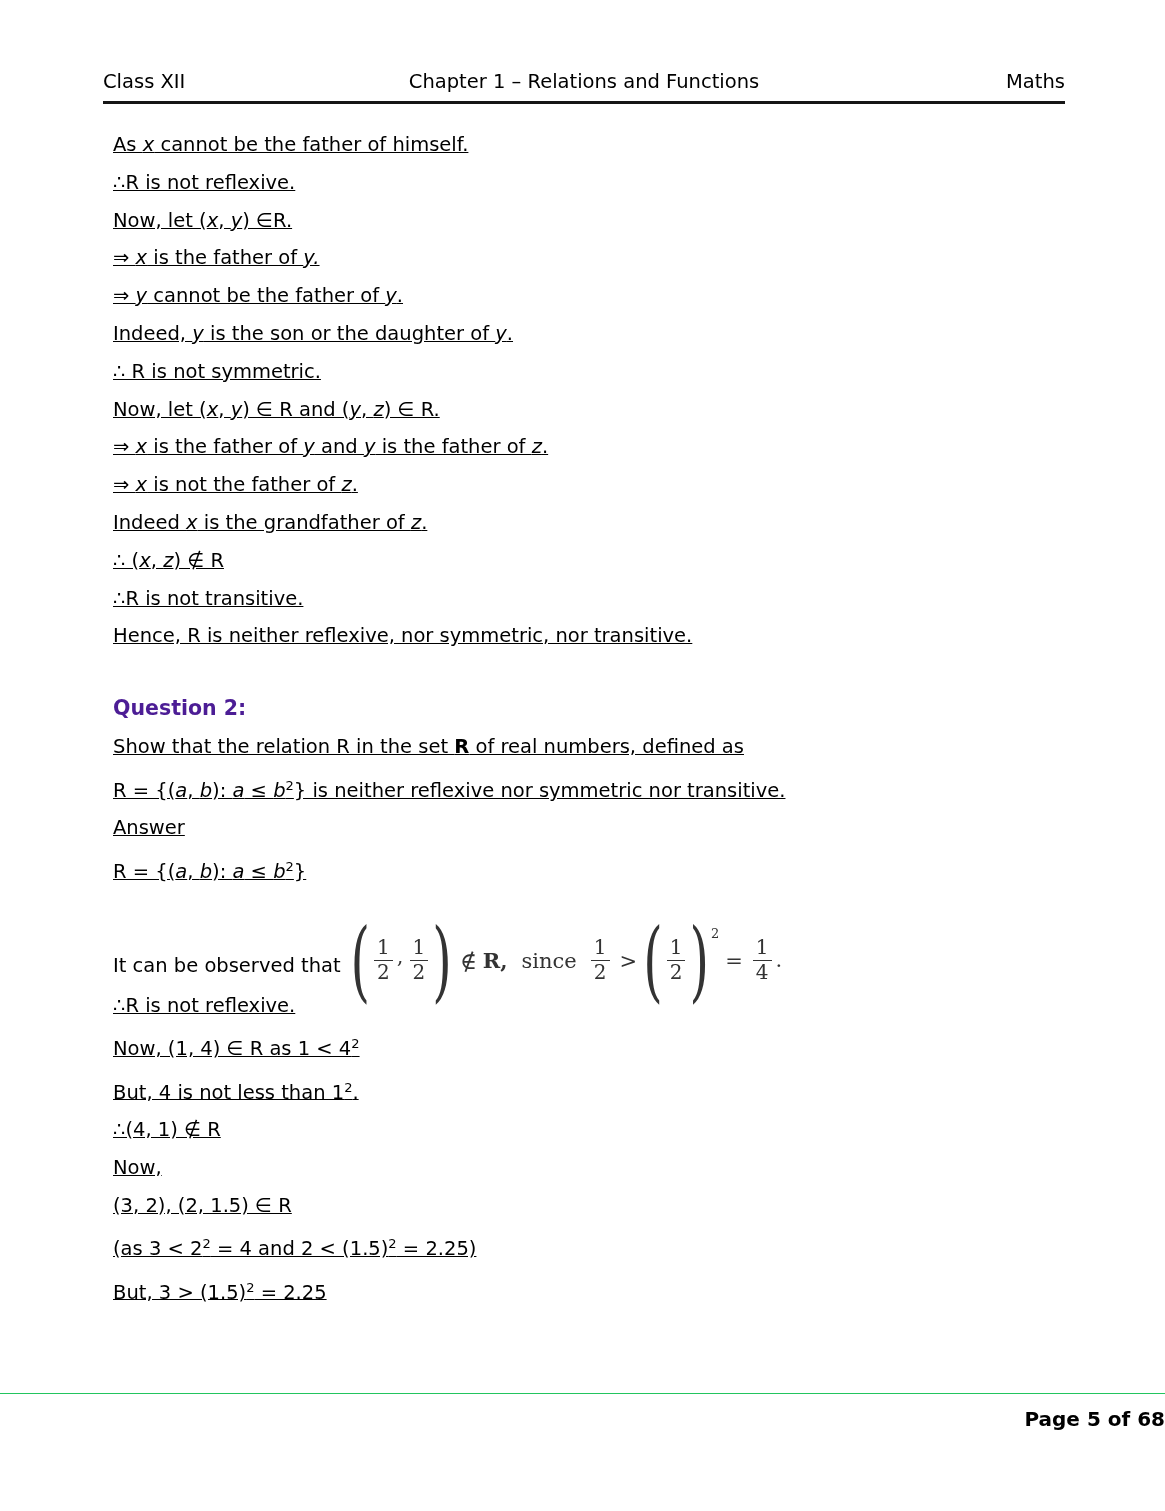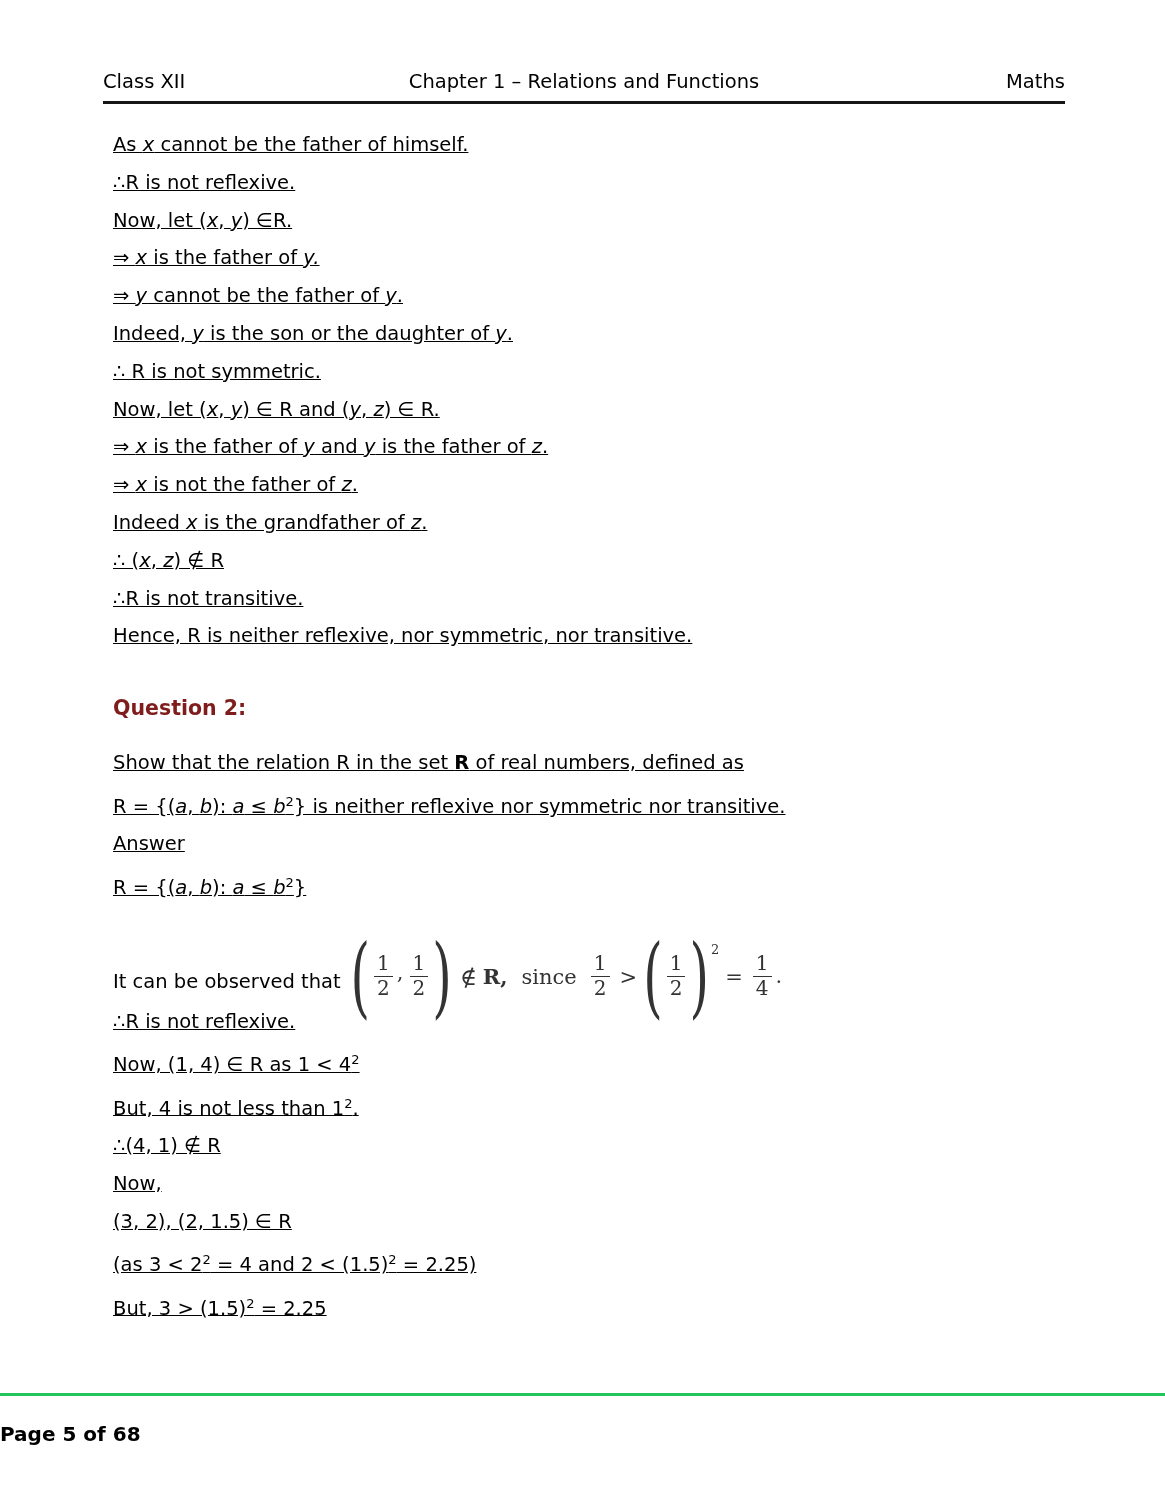--- a/index.html
+++ b/index.html
@@ -38,23 +38,23 @@
     text-decoration:underline;
   }
   .line .it { font-style:italic; }
   .line .bd { font-weight:bold; }
   .line sup, .gexp { font-size:13px; }
   .line sup { position:relative; top:1px; }
 
   .q-heading {
     font-size:20.5px;
     font-weight:bold;
-    color:#7f1d1d;
+    color:#4c1d95;
     margin-top:44px;
-    margin-bottom:27px;
+    margin-bottom:11px;
     line-height:28px;
   }
 
   
   .formula-row {
     display:flex;
     align-items:flex-end;
     margin-top:2px;
     margin-bottom:4px;
     min-height:92px;
@@ -98,23 +98,23 @@
   .mR { font-weight:bold; margin-right:4px; }
   .msince { margin:0 10px; }
   .mrel { margin:0 6px; }
   .group { display:inline-flex; align-items:center; }
   .gexp { position:relative; top:-27px; margin-left:2px; }
   .mperiod { align-self:flex-end; padding-bottom:14px; }
 
   
   .footer {
     position:absolute; left:0; right:0; top:1393px;
-    border-top:3px solid #22c55e;
-    padding-top:26px;
-    text-align:left;
+    border-top:1px solid #22c55e;
+    padding-top:13px;
+    text-align:right;
   }
   .page-label { font-size:20px; font-weight:bold; }
 </style>
 </head>
 <body>
 
 <div class="page">
 
   <div class="header">
     <div class="header-inner">

